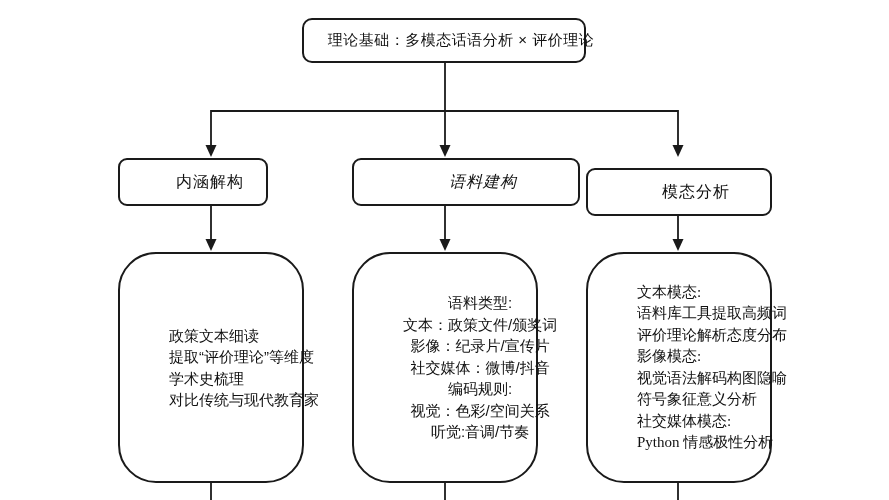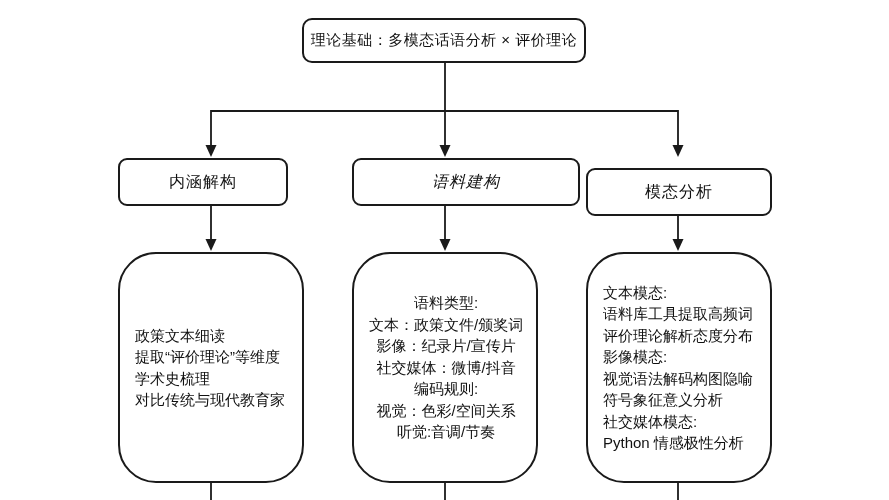--- a/index.html
+++ b/index.html
@@ -25,46 +25,47 @@
   }
   .box {
     position: absolute;
     background: #ffffff;
     border: 2px solid #1a1a1a;
     box-sizing: border-box;
     display: flex;
     align-items: center;
     justify-content: center;
     color: #111111;
+    padding-left: 34px;
   }
   .title-box {
     left: 302px; top: 18px;
     width: 284px; height: 45px;
     border-radius: 10px;
     font-size: 15px;
     letter-spacing: 0.5px;
     white-space: nowrap;
   }
   .header-box {
     top: 158px; height: 48px;
     border-radius: 9px;
     font-size: 16px;
     letter-spacing: 1px;
   }
-  .header-col0 { left: 118px; width: 170px; }
+  .header-col0 { left: 118px; width: 150px; }
   .header-col1 { left: 352px; width: 228px; font-style: italic; }
   .header-col2 { left: 586px; width: 186px; margin-top: 10px; }
   .detail-box {
     top: 252px; height: 231px;
     border-radius: 38px;
     justify-content: flex-start;
   }
   .detail-col0 { left: 118px; width: 186px; }
   .detail-col1 { left: 352px; width: 186px; text-align: center; }
-  .detail-col2 { left: 586px; width: 186px; }
+  .detail-col2 { left: 586px; width: 186px; font-family: Liberation Serif, serif; }
   .detail-lines {
     padding-left: 15px;
     padding-right: 4px;
     font-size: 15px;
     line-height: 21.5px;
     white-space: nowrap;
   }
 </style>
 </head>
 <body>

